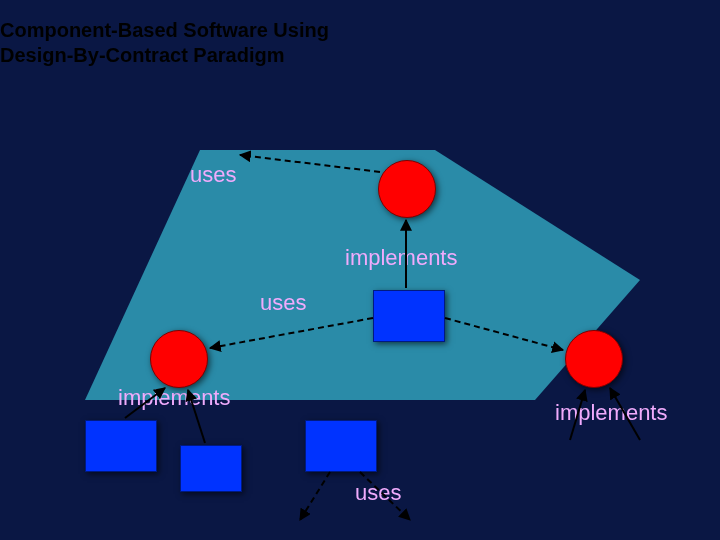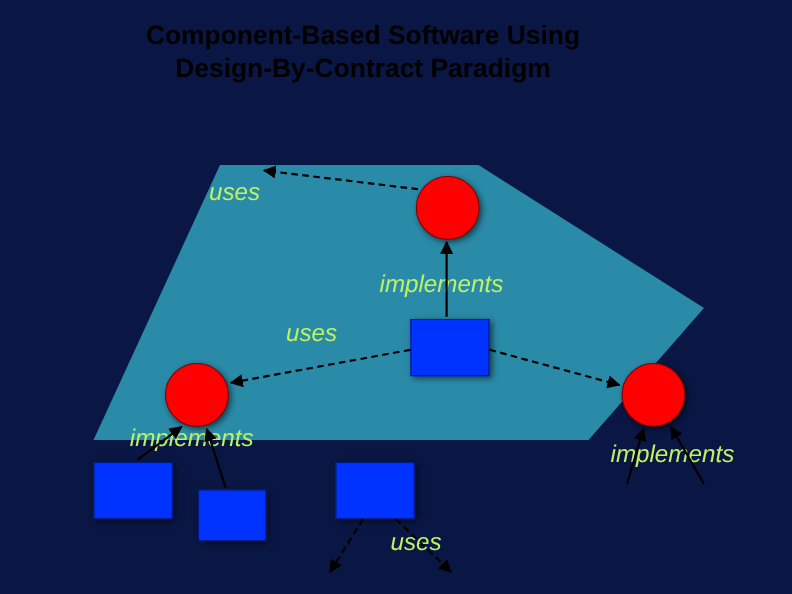--- a/index.html
+++ b/index.html
@@ -14,24 +14,23 @@
   .slide {
     position: relative;
     width: 720px;
     height: 540px;
   }
   .title {
     position: absolute;
     top: 18px;
     left: 0;
     width: 660px;
-    text-align: center;
     color: #000;
     font-weight: bold;
-    font-size: 24px;
+    font-size: 20px;
     line-height: 1.25;
     white-space: pre-line;
   }
   .polygon {
     position: absolute;
   }
   .node-circle {
     position: absolute;
     border-radius: 50%;
     background: #ff0000;
@@ -39,24 +38,23 @@
     border: 1px solid #800000;
   }
   .node-box {
     position: absolute;
     background: #0033ff;
     box-shadow: 2px 2px 6px rgba(0,0,0,0.6);
     border: 1px solid #001a80;
   }
   .label {
     position: absolute;
-    color: #bef264;
+    color: #f0abfc;
     font-size: 22px;
     white-space: nowrap;
-    font-style: italic;
   }
   svg.edges {
     position: absolute;
     left: 0;
     top: 0;
     width: 720px;
     height: 540px;
     pointer-events: none;
   }
 </style>

